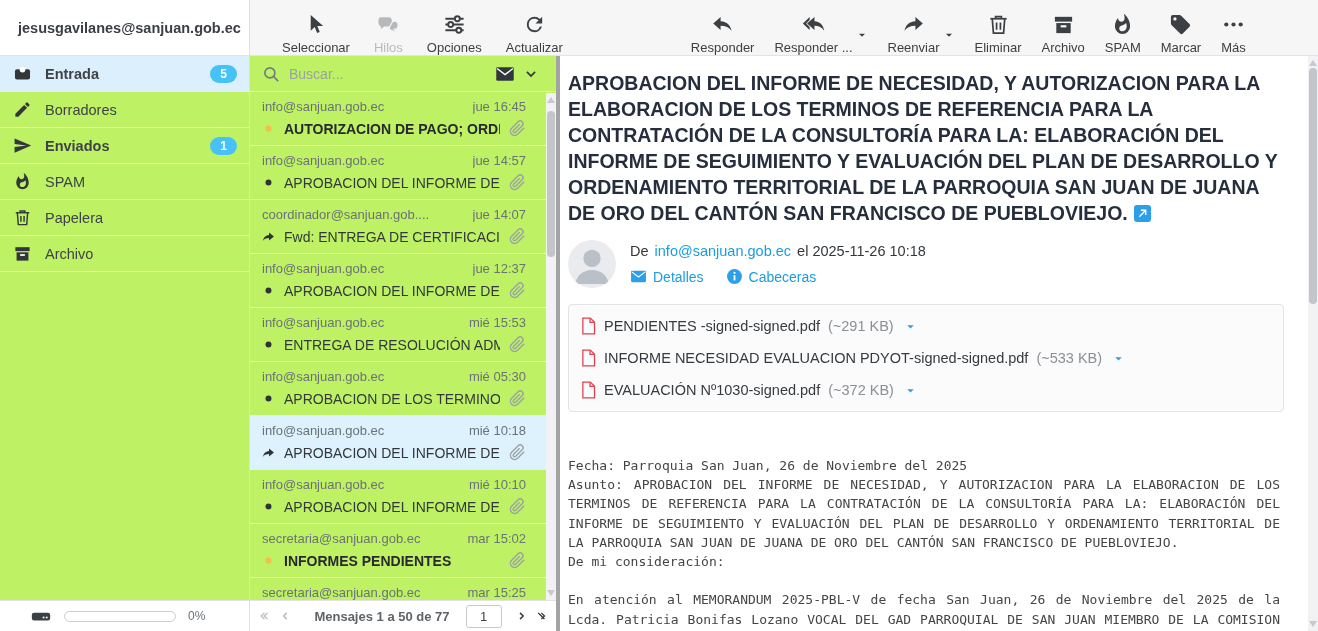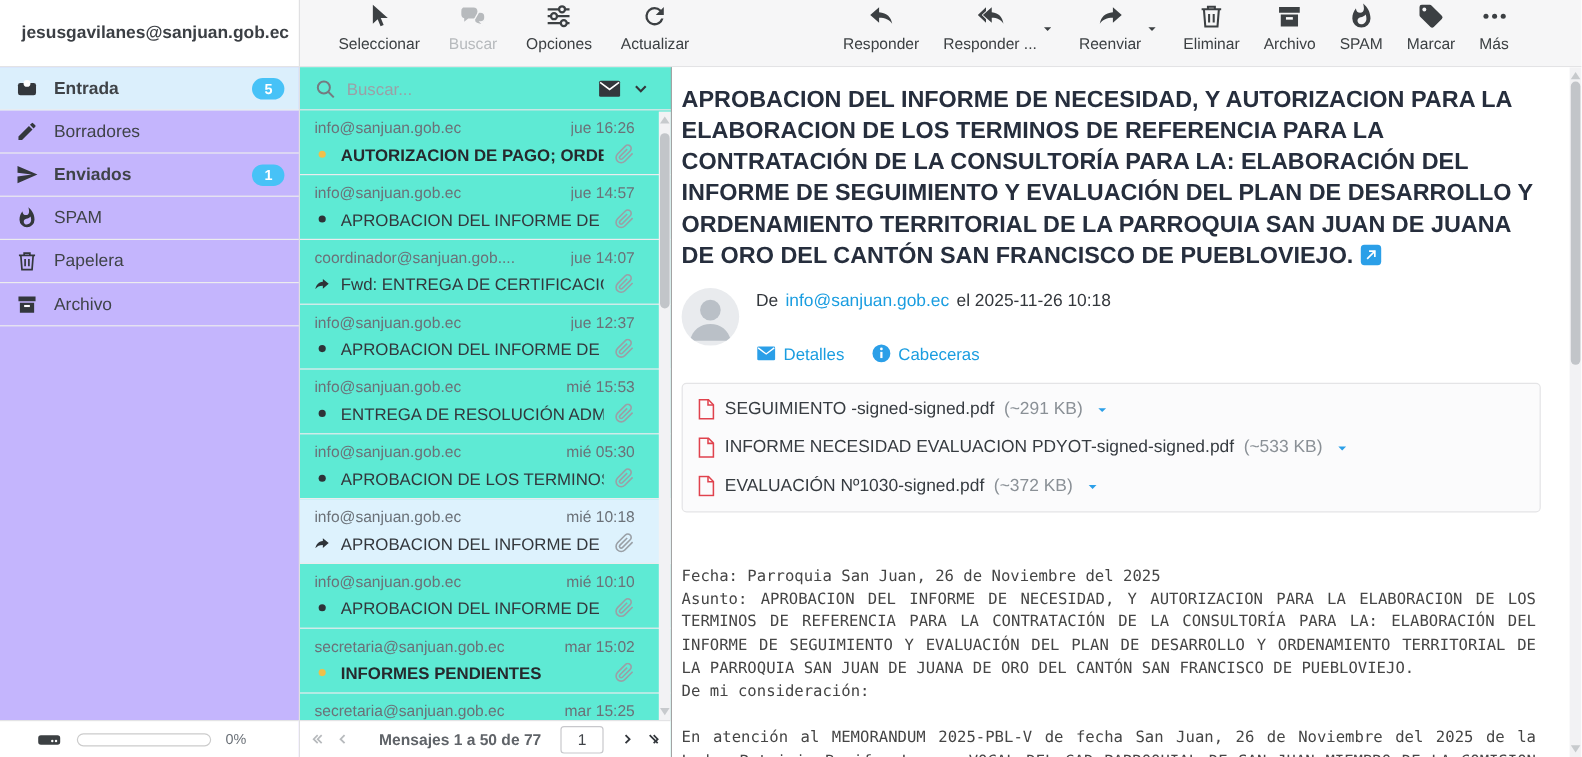--- a/index.html
+++ b/index.html
@@ -5,53 +5,53 @@
   * { margin:0; padding:0; box-sizing:border-box; }
   html,body { width:1318px; height:631px; overflow:hidden; }
   body { font-family:"Liberation Sans", sans-serif; background:#fff; color:#3c4043; position:relative; }
   svg { display:block; }
 
   
   .topbar { height:56px; display:flex; background:#f6f6f7; border-bottom:1px solid #e3e3e5; }
   .account { width:250px; background:#fff; border-right:1px solid #e0e0e2; display:flex; align-items:center; justify-content:space-between; padding:0 8px 0 18px; }
   .account-email { font-weight:bold; font-size:14.5px; color:#3b3f44; }
   .kebab { width:22px; height:22px; color:#3c4043; cursor:pointer; }
-  .toolbar { flex:1; display:flex; align-items:flex-start; padding-top:2px; }
+  .toolbar { flex:1; display:flex; align-items:flex-end; padding-top:2px; }
   .tb-group { display:flex; }
   #tb-list-actions { margin-left:32px; gap:24px; }
   #tb-msg-actions { margin-left:128px; gap:20px; }
   .tb-item { display:flex; }
   .tb-btn { display:flex; flex-direction:column; align-items:center; gap:4px; cursor:pointer; }
   .tb-icon { width:23px; height:23px; color:#3c4043; }
   .tb-icon svg { width:100%; height:100%; }
   .tb-label { font-size:13px; color:#3c4043; white-space:nowrap; }
   .tb-btn.disabled .tb-icon, .tb-btn.disabled .tb-label { color:#b7babd; }
   .tb-caret { width:12px; height:12px; color:#3c4043; margin:16px 0 0 3px; cursor:pointer; }
   .tb-caret svg { width:12px; height:12px; }
 
   
   .main { display:flex; height:575px; }
 
   
-  .sidebar { width:250px; border-right:1px solid #e0e0e2; position:relative; background:#c4b5fd; }
+  .sidebar { width:250px; border-right:1px solid #e0e0e2; position:relative; background:#bef264; }
   .folder { height:36px; display:flex; align-items:center; gap:13px; padding:0 12px 0 13px; border-bottom:1px solid #ececee; font-size:14.5px; color:#3f4348; cursor:pointer; }
   .folder.active { background:#dbeffc; }
   .folder.bold { font-weight:bold; }
   .f-icon { width:19px; height:19px; color:#33373c; flex:none; }
   .f-icon svg { width:100%; height:100%; }
   .badge { margin-left:auto; background:#47c2f7; color:#fff; font-size:12px; font-weight:bold; border-radius:10px; padding:2px 10px; }
   .quota { position:absolute; left:0; right:0; bottom:0; height:31px; border-top:1px solid #e3e3e5; display:flex; align-items:center; gap:12px; padding:0 14px 0 30px; background:#fff; }
   .disk-icon { width:22px; height:22px; color:#3c4043; }
   .disk-icon svg { width:100%; height:100%; }
   .quota-bar { width:112px; height:11px; border:1px solid #ccc; border-radius:6px; background:#fff; overflow:hidden; }
   .quota-fill { height:100%; background:#47c2f7; }
   .quota-pct { font-size:12px; color:#6b7178; }
 
   
-  .listpane { width:310px; border-right:1px solid #a3a3a3; position:relative; background:#5eead4; }
+  .listpane { width:310px; border-right:4px solid #a3a3a3; position:relative; background:#bef264; }
   .searchbar { height:36px; display:flex; align-items:center; gap:9px; padding:0 10px 0 12px; border-bottom:1px solid #e6e6e8; }
   .search-icon { width:18px; height:18px; color:#757a80; }
   .search-icon svg { width:100%; height:100%; }
   .search-input { flex:1; border:none; outline:none; font-size:14px; color:#3f4348; background:transparent; font-family:"Liberation Sans",sans-serif; }
   .search-input::placeholder { color:#9aa0a6; }
   .sb-env { width:20px; height:20px; color:#33373c; cursor:pointer; }
   .sb-env svg { width:100%; height:100%; }
   .sb-chev { width:14px; height:14px; color:#33373c; margin-right:8px; cursor:pointer; }
   .sb-chev svg { width:100%; height:100%; }
   .msglist { height:508px; overflow:hidden; }
@@ -92,21 +92,21 @@
   .subject { font-size:19.5px; line-height:26px; font-weight:bold; color:#262e3d; }
   .ext-link { display:inline-block; width:17px; height:17px; background:#2b9fe8; border-radius:3px; vertical-align:-2px; margin-left:6px; padding:3px; cursor:pointer; }
   .ext-link svg { width:11px; height:11px; }
 
   .senderblock { display:flex; gap:14px; margin-top:14px; }
   .avatar { width:48px; height:48px; border-radius:50%; background:#e9ebee; overflow:hidden; flex:none; }
   .avatar svg { width:100%; height:100%; }
   .sender-meta { padding-top:3px; }
   .from-line { font-size:14.5px; color:#33373c;text-align:center; }
   .from-email { color:#1a9de0; cursor:pointer; }
-  .meta-links { display:flex; gap:22px; margin-top:27px; }
+  .meta-links { display:flex; gap:22px; margin-top:9px; }
   .meta-link { display:flex; align-items:center; gap:6px; font-size:14px; color:#1a9de0; cursor:pointer; }
   .ml-icon { width:17px; height:17px; }
   .ml-icon svg { width:100%; height:100%; }
 
   .attachments { border:1px solid #e4e4e6; background:#fbfbfc; border-radius:4px; margin-top:16px; padding:5px 12px; }
   .attach-row { display:flex; align-items:center; gap:8px; padding:7px 0; font-size:14.5px; }
   .pdf-icon { width:15px; height:18px; flex:none; }
   .pdf-icon svg { width:100%; height:100%; }
   .attach-name { color:#363b40; cursor:pointer; }
   .attach-size { color:#8a9096; }
@@ -143,21 +143,21 @@
           </div>
         </div>
         <div class="tb-item">
           <div class="tb-btn disabled">
             <span class="tb-icon">
               <svg viewBox="0 0 24 24" fill="currentColor">
                 <path d="M3 4.5h9a3.5 3.5 0 0 1 3.5 3.5v2.5a3.5 3.5 0 0 1-3.5 3.5H7.5L4 16.8v-3A3.5 3.5 0 0 1 1.5 10.5V8A3.5 3.5 0 0 1 3 4.5z"></path>
                 <path d="M16.5 8.5h2a3.5 3.5 0 0 1 3.5 3.5v1.5a3.5 3.5 0 0 1-3.5 3.5h-.5l3 3-5.5-1.5a3.5 3.5 0 0 1-2.7-3.4z" stroke="#f6f6f7" stroke-width="1.2"></path>
               </svg>
             </span>
-            <span class="tb-label">Buscar</span>
+            <span class="tb-label">Hilos</span>
           </div>
         </div>
         <div class="tb-item">
           <div class="tb-btn">
             <span class="tb-icon">
               <svg viewBox="0 0 24 24" fill="none" stroke="currentColor" stroke-width="2">
                 <path d="M2.5 6h19M2.5 12h19M2.5 18h19"></path>
                 <circle cx="15" cy="6" r="2.6" fill="#f6f6f7"></circle>
                 <circle cx="8" cy="12" r="2.6" fill="#f6f6f7"></circle>
                 <circle cx="16.5" cy="18" r="2.6" fill="#f6f6f7"></circle>
@@ -375,21 +375,21 @@
       <span class="sb-chev">
           <svg viewBox="0 0 24 24" fill="none" stroke="currentColor" stroke-width="3">
             <path d="M5 8.5l7 7 7-7"></path>
           </svg>
         </span>
     </div>
     <div class="msglist" id="msglist">
         <div class="msgrow unread">
           <div class="mr-line1">
             <span class="mr-sender">info@sanjuan.gob.ec</span>
-            <span class="mr-date">jue 16:26</span>
+            <span class="mr-date">jue 16:45</span>
           </div>
           <div class="mr-line2">
             <span class="mr-status st-flagged">
               <svg viewBox="0 0 24 24">
                 <circle cx="12" cy="12" r="5.5" fill="currentColor"></circle>
               </svg>
             </span>
             <span class="mr-subject">AUTORIZACION DE PAGO; ORDE...</span>
             <span class="mr-clip">
               <svg viewBox="0 0 24 24" fill="none" stroke="currentColor" stroke-width="1.9">
@@ -635,21 +635,21 @@
       </div>
 
       <div class="attachments" id="attachments">
           <div class="attach-row">
             <span class="pdf-icon">
               <svg viewBox="0 0 20 24" fill="none" stroke="#e0424d" stroke-width="1.7">
                 <path d="M2.5 1.5h10L18 7v15.5H2.5z"></path>
                 <path d="M12 1.8V7.3h5.6"></path>
               </svg>
             </span>
-            <span class="attach-name">SEGUIMIENTO -signed-signed.pdf</span>
+            <span class="attach-name">PENDIENTES -signed-signed.pdf</span>
             <span class="attach-size">(~291 KB)</span>
             <span class="attach-caret">
               <svg viewBox="0 0 24 24" fill="currentColor">
                 <path d="M6 9.5l6 6 6-6z"></path>
               </svg>
             </span>
           </div>
           <div class="attach-row">
             <span class="pdf-icon">
               <svg viewBox="0 0 20 24" fill="none" stroke="#e0424d" stroke-width="1.7">

